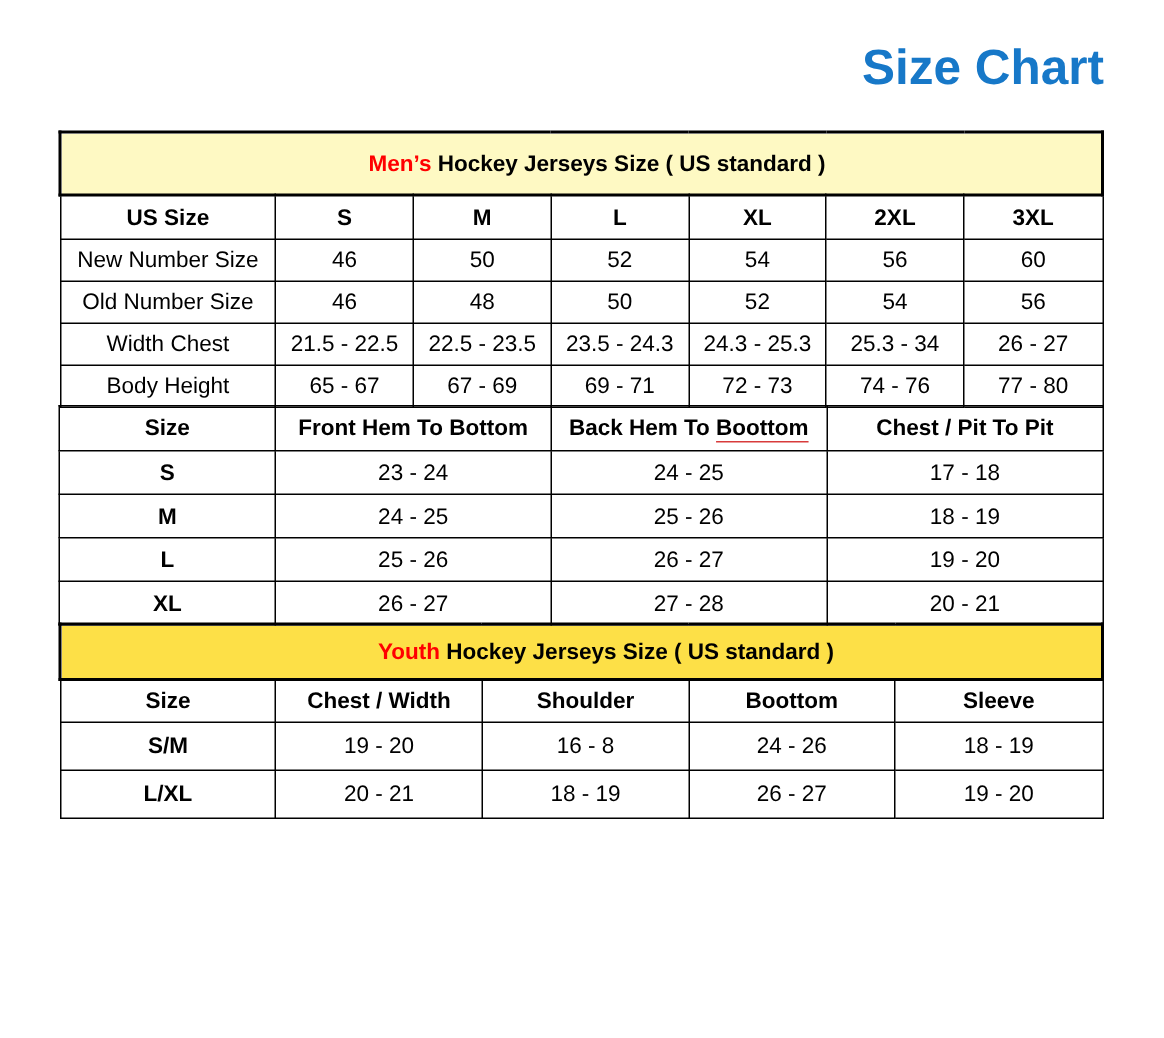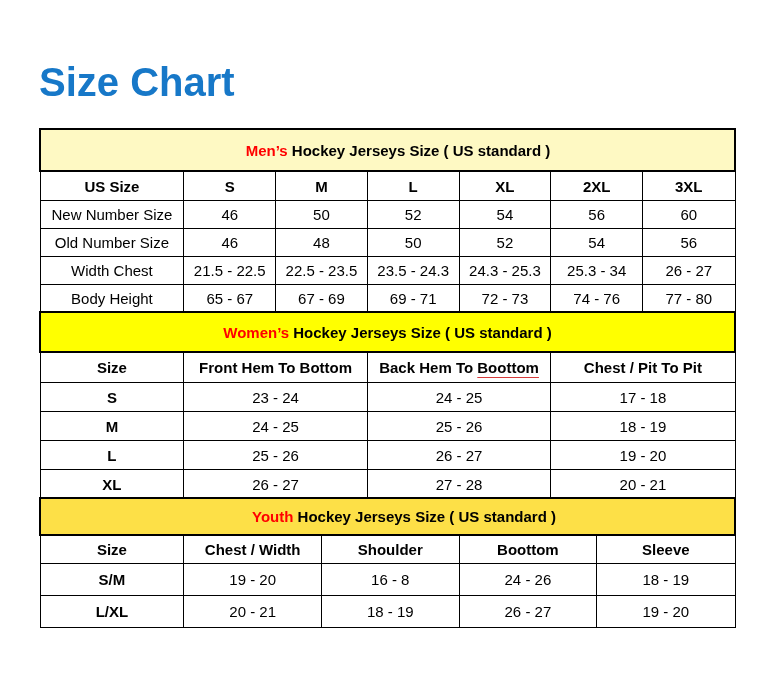--- a/index.html
+++ b/index.html
@@ -2,22 +2,22 @@
 <html><head>
 <meta charset="utf-8">
 <style>
   html,body{margin:0;padding:0;}
   body{
     width:776px;height:692px;background:#ffffff;
     font-family:"Liberation Sans","DejaVu Sans",sans-serif;
     color:#000;overflow:hidden;
   }
   .page-title{
-    margin:0;padding-top:62px;width:697px;margin-left:39px;
-    text-align:left;font-size:40px;line-height:1;font-weight:bold;
+    margin:0;padding-top:28px;width:697px;margin-left:39px;
+    text-align:right;font-size:33px;line-height:1;font-weight:bold;
     color:#1778C8;letter-spacing:0px;
   }
   .tables-wrap{margin:26px 0 0 39px;width:697px;}
   table.size-table{
     border-collapse:collapse;width:100%;table-layout:fixed;
   }
   table.size-table.stacked{margin-top:-2px;}
   .size-table td,.size-table th{
     border:1.5px solid #000;text-align:center;vertical-align:middle;
     padding:0 2px;font-size:15px;overflow:hidden;white-space:nowrap;
@@ -117,23 +117,20 @@
       </tbody>
     </table>
     <table class="size-table t-womens stacked">
       <colgroup>
         <col style="width: 20.7%;">
         <col style="width: 26.4%;">
         <col style="width: 26.4%;">
         <col style="width: 26.5%;">
       </colgroup>
       <tbody>
-        <tr class="band-row">
-          <td colspan="4" class="band-cell" style="background: rgb(255, 255, 0);"><span class="band-red" style="color: rgb(255, 0, 0);">Women’s</span><span> Hockey Jerseys Size ( US standard )</span></td>
-        </tr>
         <tr class="hdr-row">
           <td class="hdr">Size</td>
           <td class="hdr">Front Hem To Bottom</td>
           <td class="hdr">Back Hem To <span class="squiggle" style="text-decoration-color: rgb(216, 59, 59);">Boottom</span></td>
           <td class="hdr">Chest / Pit To Pit</td>
         </tr>
         <tr class="data-row">
           <td class="lbl-bold">S</td>
           <td>23 - 24</td>
           <td>24 - 25</td>

